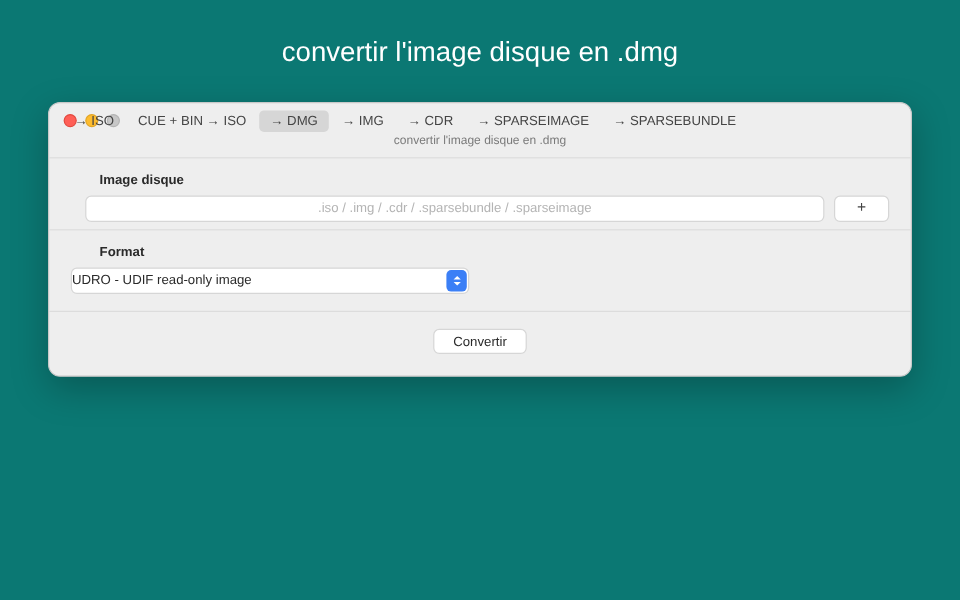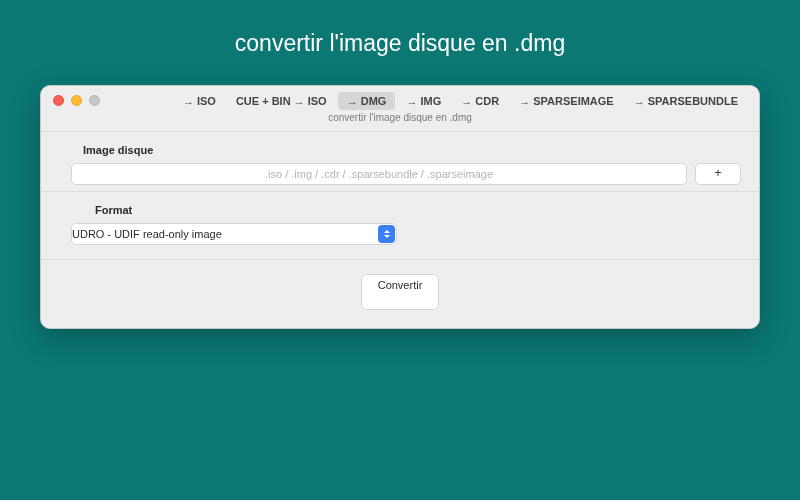--- a/index.html
+++ b/index.html
@@ -40,25 +40,24 @@
     .tl-btn {
       width: 11px;
       height: 11px;
       border-radius: 50%;
     }
     .tl-close { background: #ff5f57; border: 0.5px solid #e24a40; }
     .tl-min { background: #febc2e; border: 0.5px solid #e0a528; }
     .tl-max { background: #c7c7c7; border: 0.5px solid #b4b4b4; }
     .tabs-row {
       display: flex;
-      justify-content: flex-end;
+      justify-content: flex-start;
       gap: 2px;
       padding: 0 12px 2px 12px;
       margin-top: -18px;
-      font-weight: bold;
     }
     .tab {
       font-size: 11px;
       color: #444;
       padding: 3px 9px;
       border-radius: 4px;
       cursor: pointer;
     }
     .tab.active {
       background: #d6d6d6;
@@ -109,21 +108,21 @@
       border-radius: 5px;
       font-size: 13px;
       color: #444;
       text-align: center;
       line-height: 18px;
       cursor: pointer;
     }
     .two-col {
       display: flex;
       gap: 18px;
-      padding: 12px 18px 14px 30px;
+      padding: 12px 18px 14px 18px;
     }
     .col {
       flex: 1;
     }
     .select-wrap {
       position: relative;
       background: #fff;
       border: 1px solid #d6d6d6;
       border-radius: 5px;
       height: 22px;
@@ -163,21 +162,21 @@
     }
     .footer {
       display: flex;
       justify-content: center;
       padding: 14px 0 18px 0;
     }
     .convert-btn {
       background: #fff;
       border: 1px solid #d6d6d6;
       border-radius: 5px;
-      height: 36px;
+      height: 21px;
       padding: 0 16px;
       font-size: 11px;
       color: #2a2a2a;
       line-height: 20px;
       cursor: pointer;
     }
   </style>
 </head>
 <body>
 

